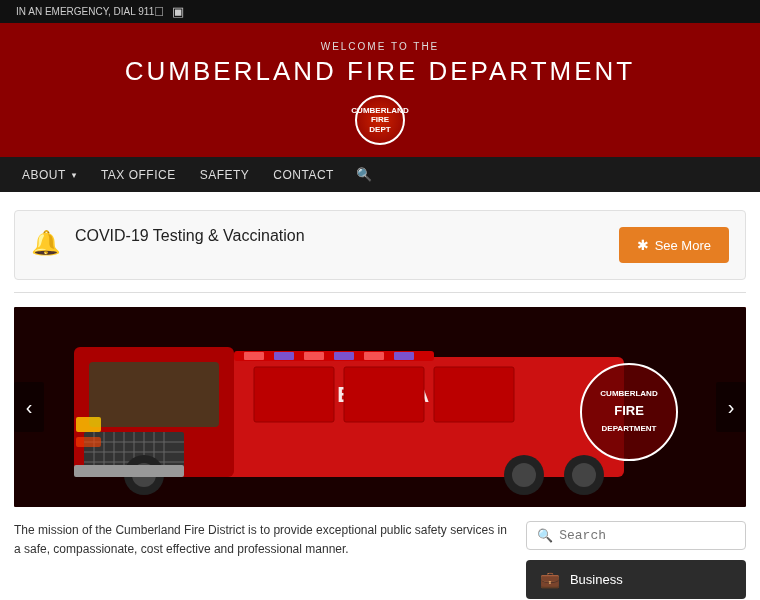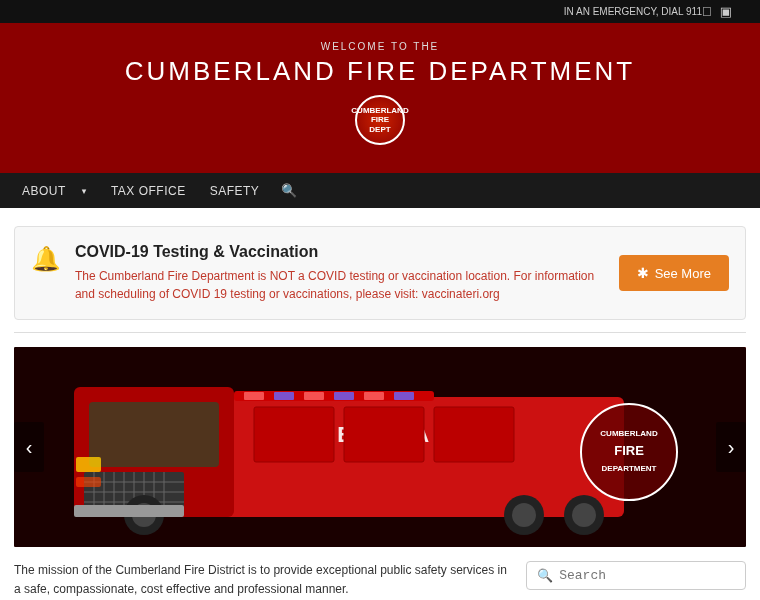--- a/index.html
+++ b/index.html
@@ -3,33 +3,33 @@
   <meta charset="utf-8">
   <style>
     * { box-sizing: border-box; margin: 0; padding: 0; }
     body { font-family: Arial, sans-serif; width: 760px; overflow-x: hidden; background: #fff; font-size: 13px; }
 
     
     #top-bar {
       background: #111;
       color: #ccc;
       font-size: 10px;
-      padding: 4px 28px;
-      display: flex;
-      justify-content: flex-end;
+      padding: 4px 16px;
+      display: flex;
+      justify-content: flex-start;
       align-items: center;
     }
     #top-bar-icons { display: flex; gap: 8px; }
     #top-bar-icons span { font-size: 13px; color: #ccc; cursor: pointer; }
 
     
     #header {
       background: #8b0000;
       text-align: center;
-      padding: 18px 10px 28px;
+      padding: 18px 10px 12px;
       color: #fff;
     }
     #header-welcome {
       font-size: 10px;
       letter-spacing: 2px;
       color: #ddd;
       text-transform: uppercase;
       margin-bottom: 4px;
     }
     #header-title {
@@ -66,21 +66,21 @@
       padding: 0 12px;
       gap: 4px;
     }
     #nav a {
       color: #ddd;
       text-decoration: none;
       font-size: 12px;
       padding: 10px 10px;
       display: inline-flex;
       align-items: center;
-      gap: 16px;
+      gap: 6px;
       letter-spacing: 0.5px;
       text-transform: uppercase;
     }
     #nav .search-icon-nav {
       color: #ddd;
       font-size: 13px;
       padding: 10px 8px;
       cursor: pointer;
     }
 
@@ -96,21 +96,21 @@
       gap: 14px;
     }
     #alert-bell {
       font-size: 24px;
       color: #c0392b;
       margin-top: 2px;
     }
     #alert-content { flex: 1; }
     #alert-title {
       font-size: 16px;
-      font-weight: bold;
+      font-weight: normal;
       color: #222;
       margin-bottom: 6px;
     }
     #alert-text {
       font-size: 12px;
       color: #c0392b;
       line-height: 1.5;
     }
     #alert-button {
       background: #e67e22;
@@ -256,28 +256,28 @@
   </div>
 </div>
 
 <nav id="nav">
   <a href="#">
     <span>ABOUT</span>
     <span style="font-size:9px;">▾</span>
   </a>
   <a href="#">TAX OFFICE</a>
   <a href="#">SAFETY</a>
+  <a href="#">CONTACT</a>
   <span class="search-icon-nav">🔍</span>
 </nav>
 
 <div id="alert-box">
   <div id="alert-bell">🔔</div>
   <div id="alert-content">
     <div id="alert-title">COVID-19 Testing &amp; Vaccination</div>
-    <div id="alert-text">The Cumberland Fire Department is NOT a COVID testing or vaccination location. For information and scheduling of COVID 19 testing or vaccinations, please visit: vaccinateri.org</div>
   </div>
   <button id="alert-button">
     <span class="asterisk">✱</span>
     <span>See More</span>
   </button>
 </div>
 
 <hr class="divider">
 
 <div id="carousel">

